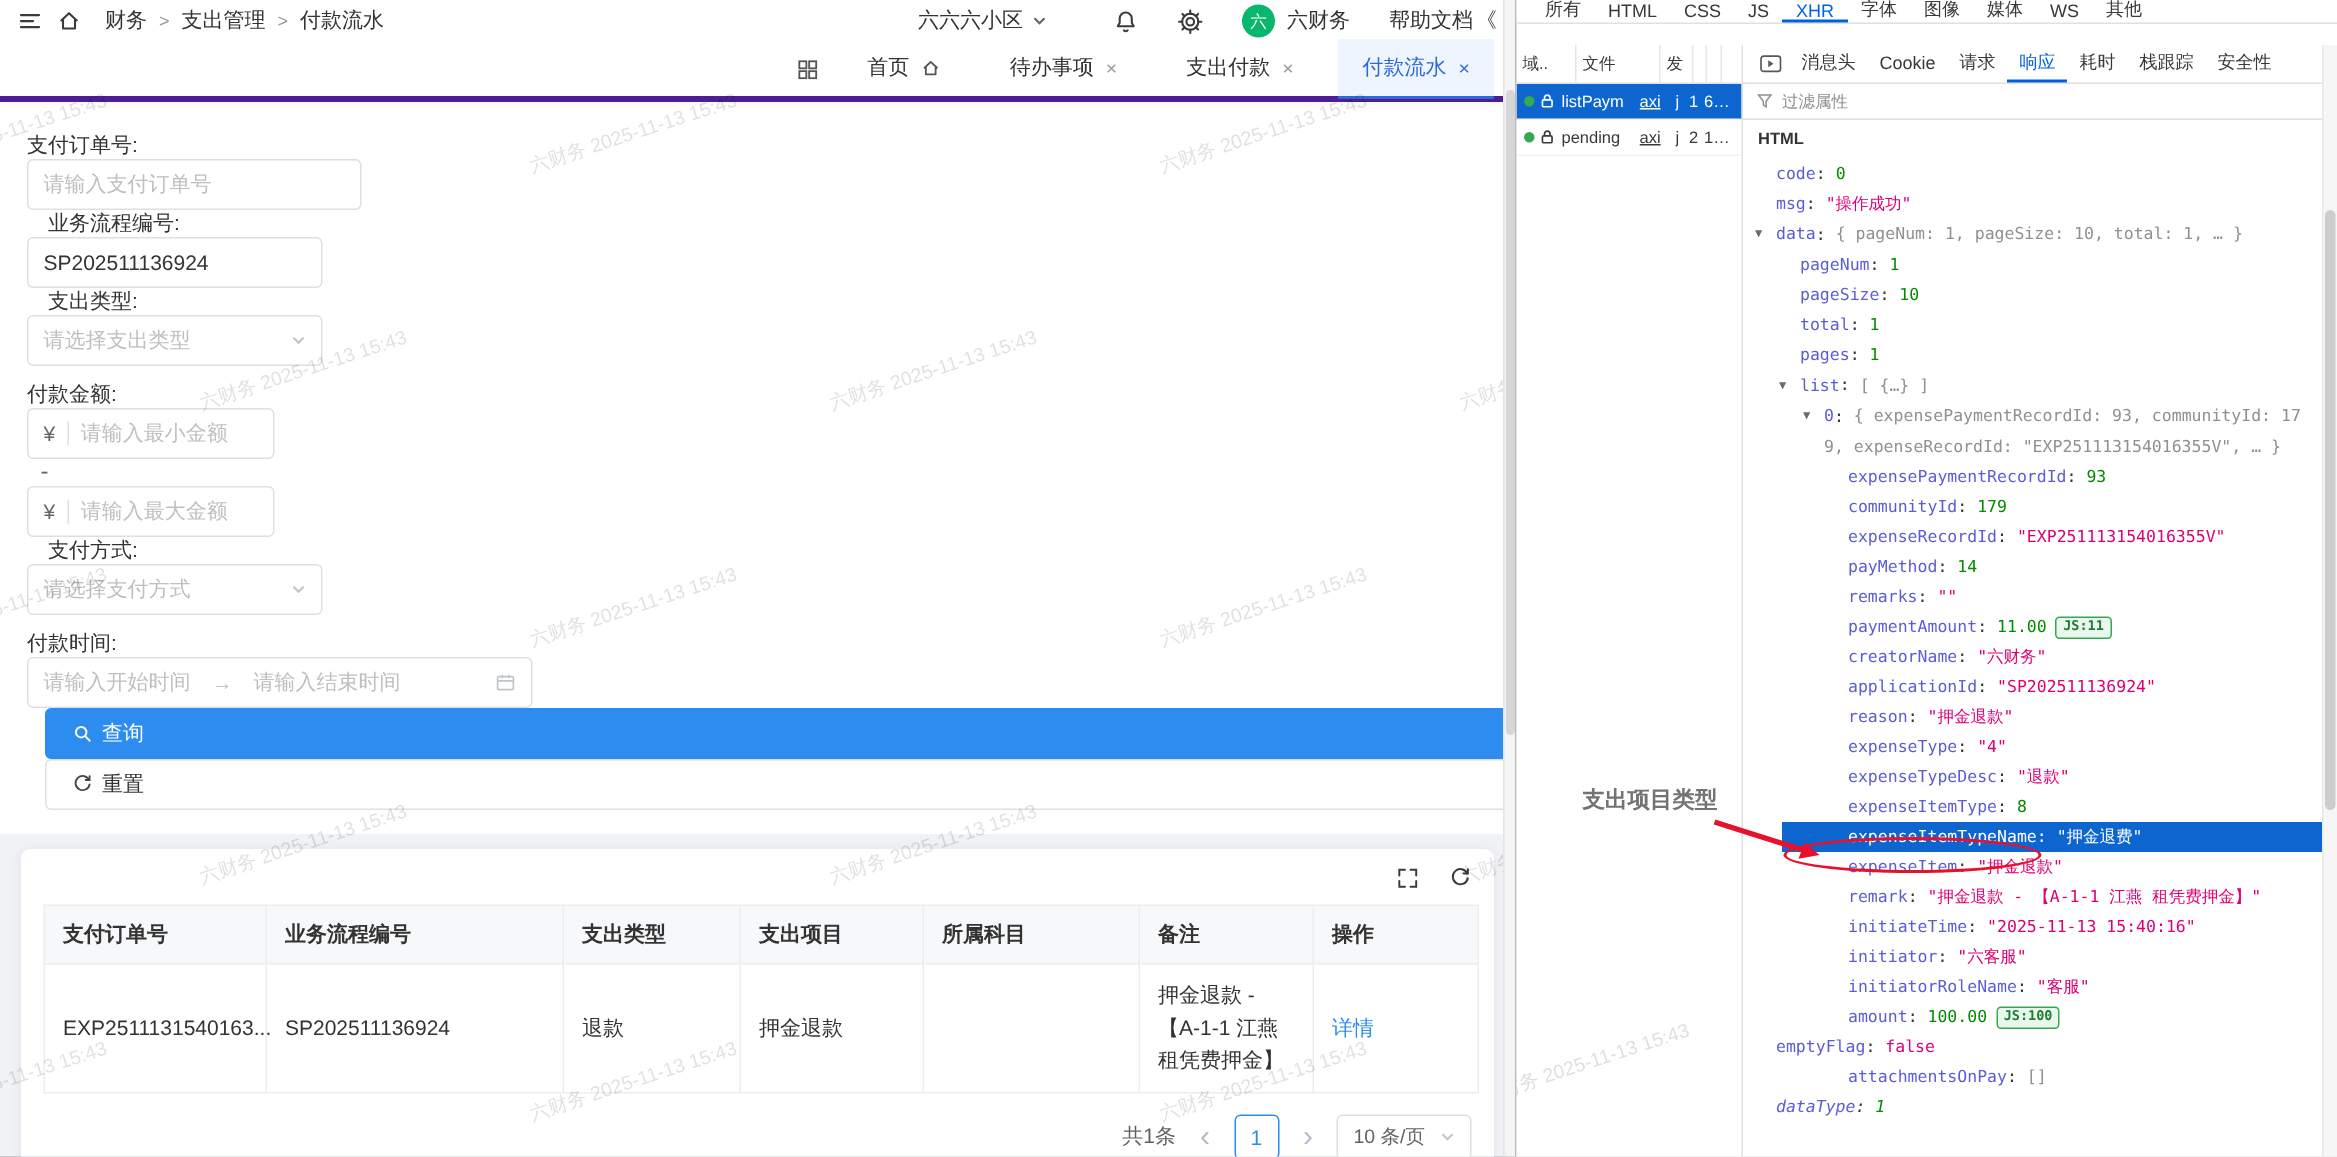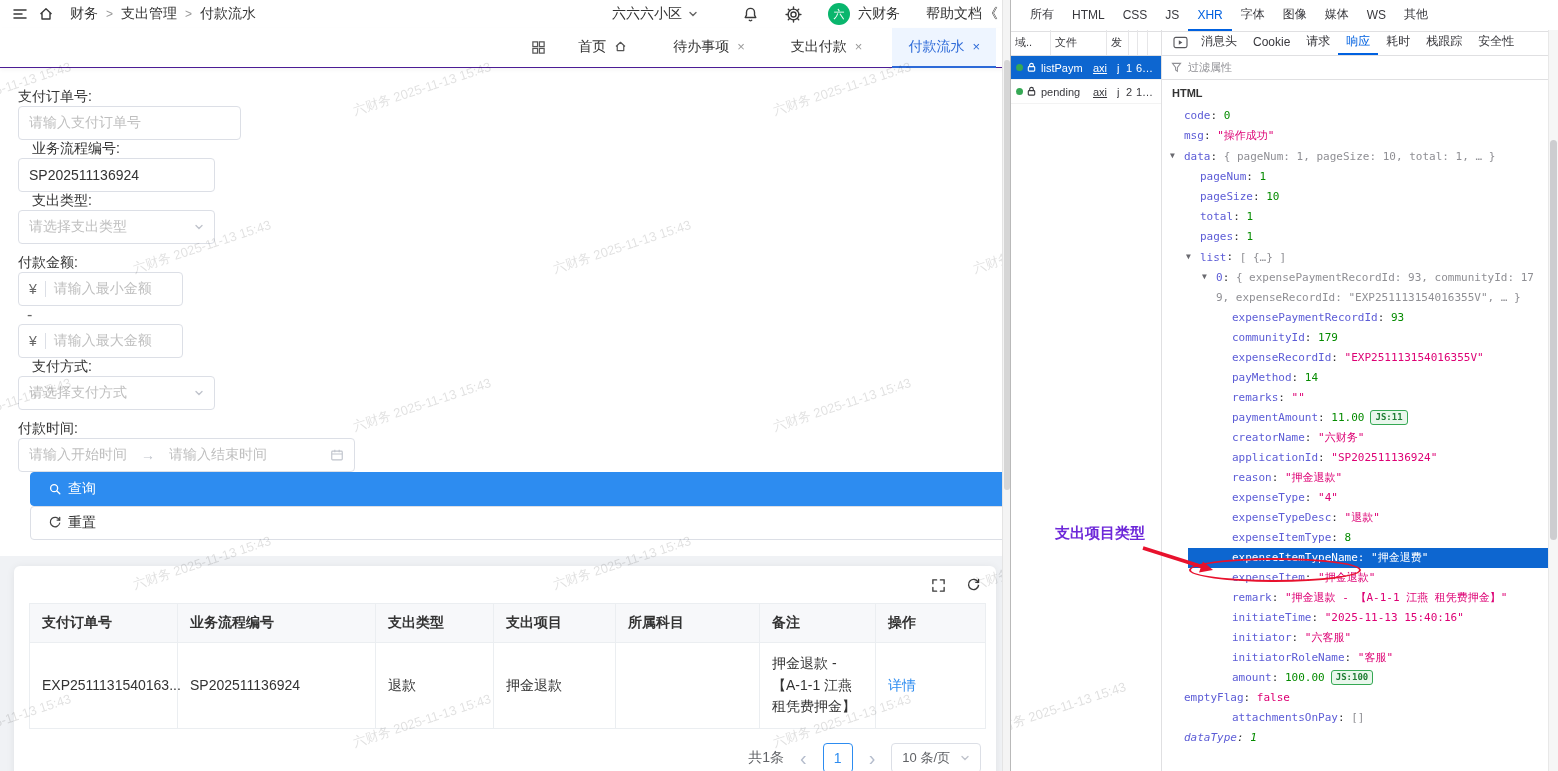--- a/index.html
+++ b/index.html
@@ -15,21 +15,21 @@
   .crumb { cursor:pointer; }
   .crumb-sep { color:#999; font-size:12px; }
   .tb-right { margin-left:auto; display:flex; align-items:center; gap:26px; }
   .community { display:flex; align-items:center; gap:6px; font-size:14px; cursor:pointer; margin-right:18px; }
   .userbox { display:flex; align-items:center; gap:8px; cursor:pointer; }
   .avatar { width:22px; height:22px; border-radius:50%; background:#09b66d; color:#fff; font-size:11px;
     display:flex; align-items:center; justify-content:center; }
   .username { font-size:14px; }
   .helpbox { display:flex; align-items:center; gap:2px; font-size:14px; cursor:pointer; }
 
-  .tabbar { height:40px; display:flex; align-items:center; padding-left:18px; border-bottom:1px solid #4c1d95;
+  .tabbar { height:40px; display:flex; align-items:center; padding-left:18px; border-bottom:4px solid #4c1d95;
     background:#fff; box-shadow:0 2px 4px rgba(0,0,0,.04); position:relative; z-index:2; }
   .tab { height:40px; display:flex; align-items:center; gap:8px; padding:0 16px; margin-right:14px;
     font-size:14px; color:#333; border-bottom:2px solid transparent; cursor:pointer; }
   .tab .tab-close { color:#999; font-size:13px; }
   .tab.active { color:#2d6ad8; background:#eef5ff; border-bottom-color:#2d6ad8; }
   .tab.active .tab-close { color:#2d6ad8; }
   .tab .home-glyph { color:#555; }
   .tabbar-grid { margin-left:auto; margin-right:16px; }
 
   .filters { padding:20px 0 6px 18px; background:#fff; }
@@ -72,21 +72,21 @@
   .wm-layer { position:absolute; left:0; top:0; width:1010px; height:771px; pointer-events:none; z-index:30; overflow:hidden; }
   .wm { position:absolute; white-space:nowrap; transform:rotate(-18deg); color:rgba(0,0,0,.12); font-size:13px; }
 
   .app-scrollbar { position:absolute; left:1002px; top:0; width:8px; height:771px; background:#f4f4f4;
     border-left:1px solid #e4e4e4; z-index:40; }
   .app-scrollbar .thumb { position:absolute; left:1px; width:6px; top:60px; height:430px; background:#d6d6d6; border-radius:3px; }
 
   
   .devtools { position:absolute; left:1010px; top:0; width:548px; height:771px; background:#fff;
     border-left:1px solid #b9b9b9; overflow:hidden; font-size:12px; color:#38383d; }
-  .dt-row1 { position:absolute; top:0; left:0; right:0; height:32px; border-bottom:1px solid #e0e0e2;
+  .dt-row1 { position:absolute; top:0; left:0; right:0; height:16px; border-bottom:1px solid #e0e0e2;
     display:flex; align-items:stretch; padding-left:10px; background:#fff; }
   .dt-tab { display:flex; align-items:center; padding:0 9px; border-bottom:2px solid transparent; cursor:pointer; }
   .dt-tab.active { color:#0061e0; border-bottom-color:#0061e0;text-align:right; }
 
   .req-head { position:absolute; top:30px; left:0; width:150px; height:26px; border-bottom:1px solid #e0e0e2;
     display:flex; align-items:center; font-size:11px; }
   .rh-cell { height:100%; display:flex; align-items:center; padding-left:4px; border-right:1px solid #e6e6e8;
     overflow:hidden; white-space:nowrap; cursor:pointer; }
   .req-rows { position:absolute; top:56px; left:0; width:150px; bottom:0; background:#fff; }
   .req-row { height:24px; display:flex; align-items:center; font-size:11px; border-bottom:1px solid #f3f3f3;
@@ -127,21 +127,21 @@
   .badge { display:inline-block; margin-left:6px; padding:0 4px; border:1px solid #35a854; border-radius:3px;
     background:#e9f7ec; color:#1e7d34; font-size:9px; line-height:13px; font-weight:700; vertical-align:1px; }
   .badge:empty { display:none; }
   .line.highlight { background:#0d66d0; margin-left:26px; }
   .line.highlight .k, .line.highlight .v, .line.highlight .k::after { color:#fff; }
 
   .dt-scrollbar { position:absolute; right:0; top:30px; bottom:0; width:10px; background:#f6f6f6;
     border-left:1px solid #e8e8e8; z-index:3; }
   .dt-scrollbar .thumb { position:absolute; left:1px; right:1px; top:110px; height:400px; background:#cdcdd0; border-radius:4px; }
 
-  .anno-text { position:absolute; left:44px; top:524px; color:#6d28d9; font-size:15px; font-weight:700; z-index:6; pointer-events:none; }
+  .anno-text { position:absolute; left:44px; top:524px; color:#737373; font-size:15px; font-weight:700; z-index:6; pointer-events:none; }
   .anno-arrow { position:absolute; left:126px; top:542px; z-index:6; pointer-events:none; }
   .anno-ellipse { position:absolute; left:178px; top:558px; width:172px; height:24px; border:2.5px solid #e8112d;
     border-radius:50%; z-index:6; pointer-events:none; }
   .dt-wm { position:absolute; left:-26px; top:700px; transform:rotate(-18deg); color:rgba(0,0,0,.13);
     font-size:13px; z-index:5; pointer-events:none; white-space:nowrap; }
 
   svg { display:block; }
 </style>
 </head>
 <body>

